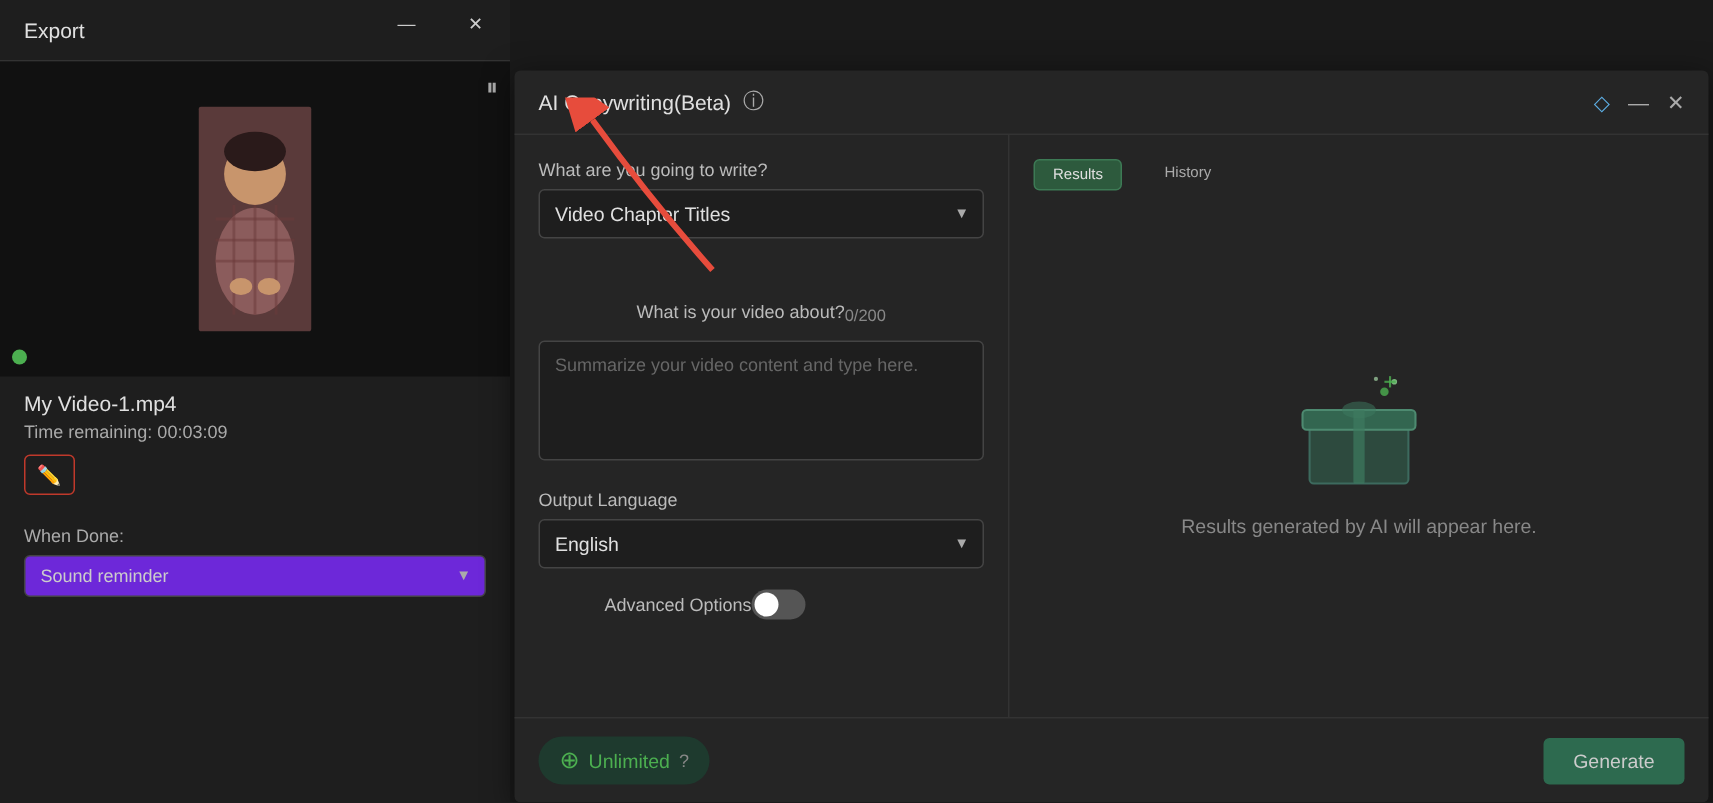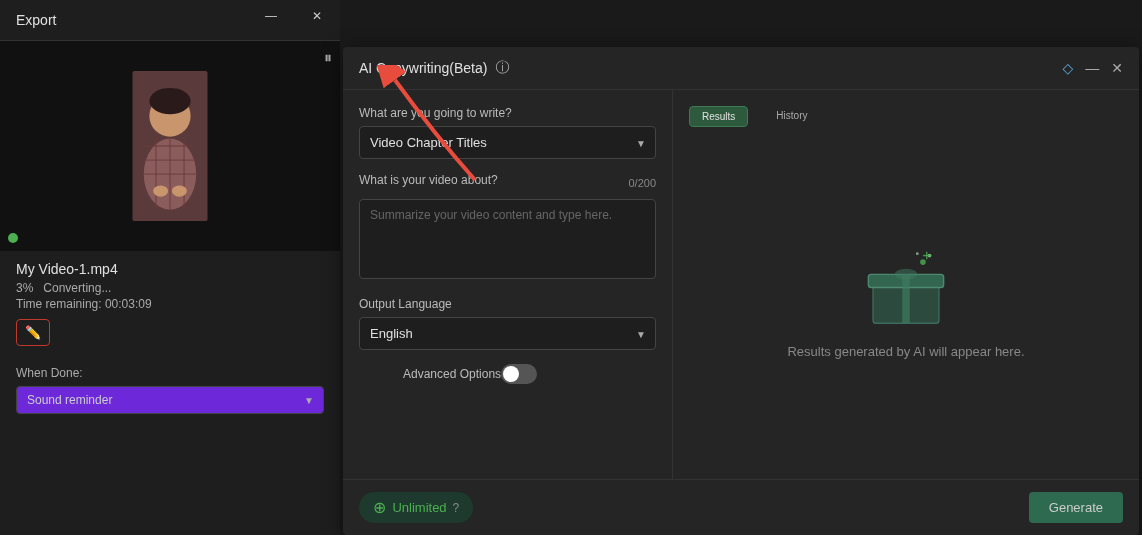--- a/index.html
+++ b/index.html
@@ -464,24 +464,20 @@
 
       <ellipse cx="30" cy="128" rx="8" ry="6" fill="#c8956c"></ellipse>
       <ellipse cx="50" cy="128" rx="8" ry="6" fill="#c8956c"></ellipse>
     </svg>
     <div class="green-dot"></div>
     <div class="pause-btn">⏸</div>
   </div>
 
   <div class="video-info">
     <div class="video-name">My Video-1.mp4</div>
-    <div class="video-status">
-      <span>3%</span>&nbsp;&nbsp;
-      <span>Converting...</span>
-    </div>
     <div class="video-time">Time remaining: 00:03:09</div>
     <div class="ai-badge">
       <span class="ai-icon">✏️</span>
     </div>
   </div>
 
   <div class="when-done">
     <div class="when-done-label">When Done:</div>
     <div class="select-wrapper">
       <select class="when-done-select">
@@ -517,21 +513,21 @@
             <option>Video Chapter Titles</option>
             <option>AI title and description for social media</option>
             <option>Blog Post</option>
             <option>Email</option>
           </select>
           <span class="form-select-arrow">▼</span>
         </div>
       </div>
 
       <div>
-        <div style="display:flex; justify-content:space-between; align-items:center; margin-bottom:6px;">
+        <div style="display:flex; justify-content:center; align-items:center; margin-bottom:6px;margin-top:28px;">
           <span class="form-label">What is your video about?</span>
           <span class="char-count">0/200</span>
         </div>
         <div class="textarea-wrapper">
           <textarea class="form-textarea" placeholder="Summarize your video content and type here." style=""></textarea>
         </div>
       </div>
 
       <div>
         <div class="form-label">Output Language</div>

